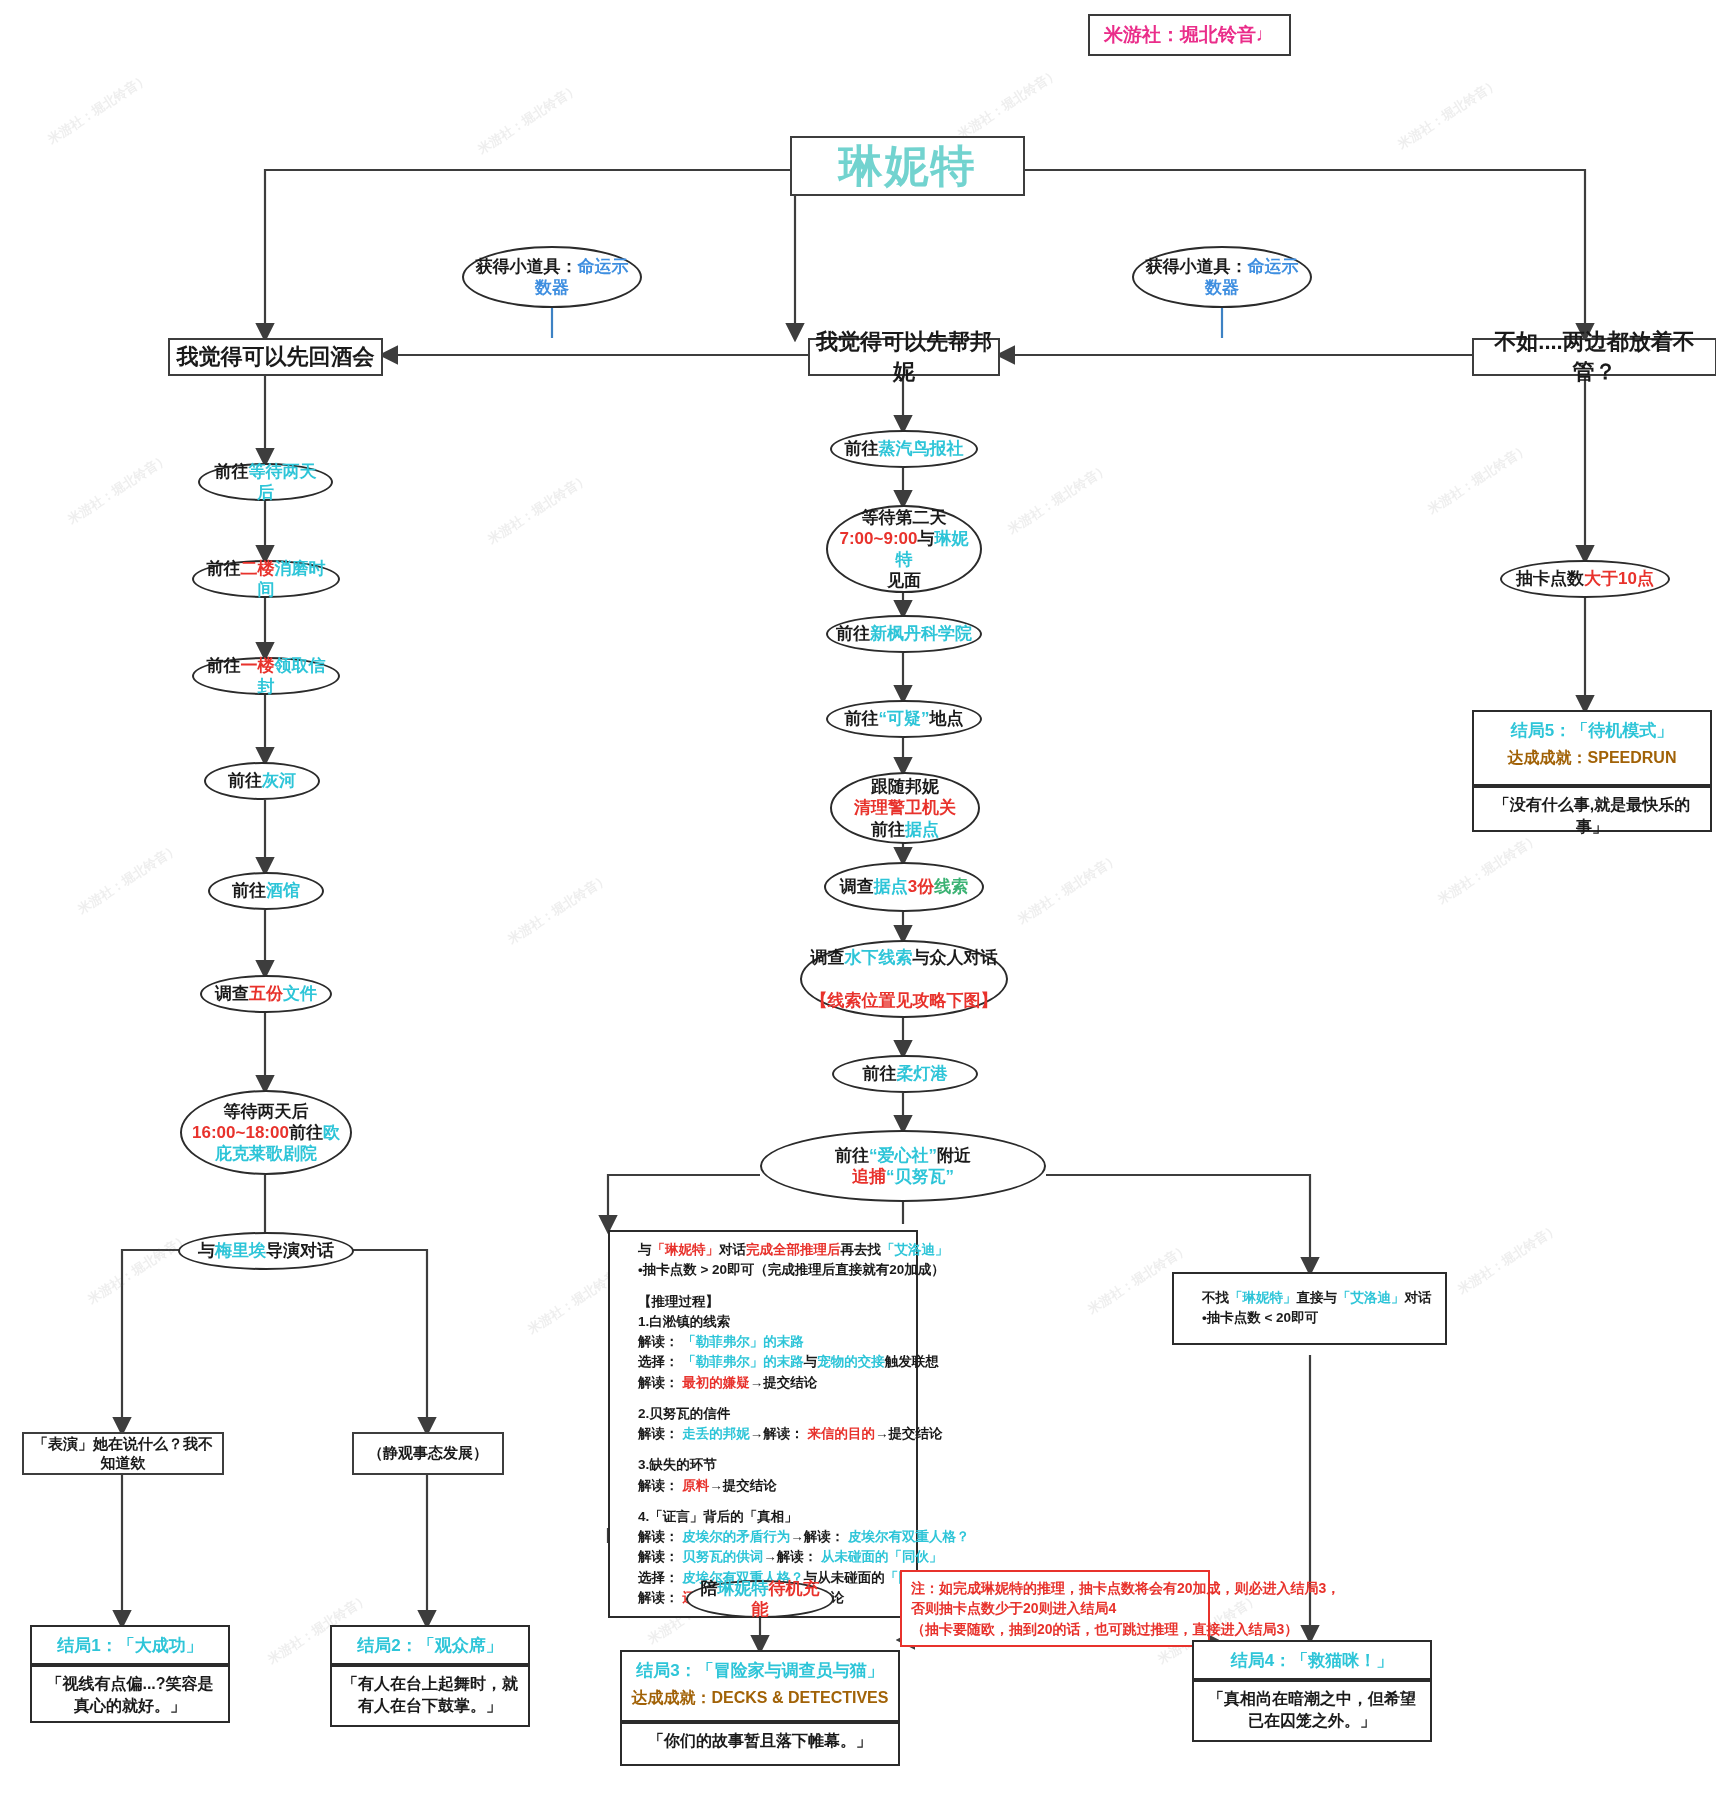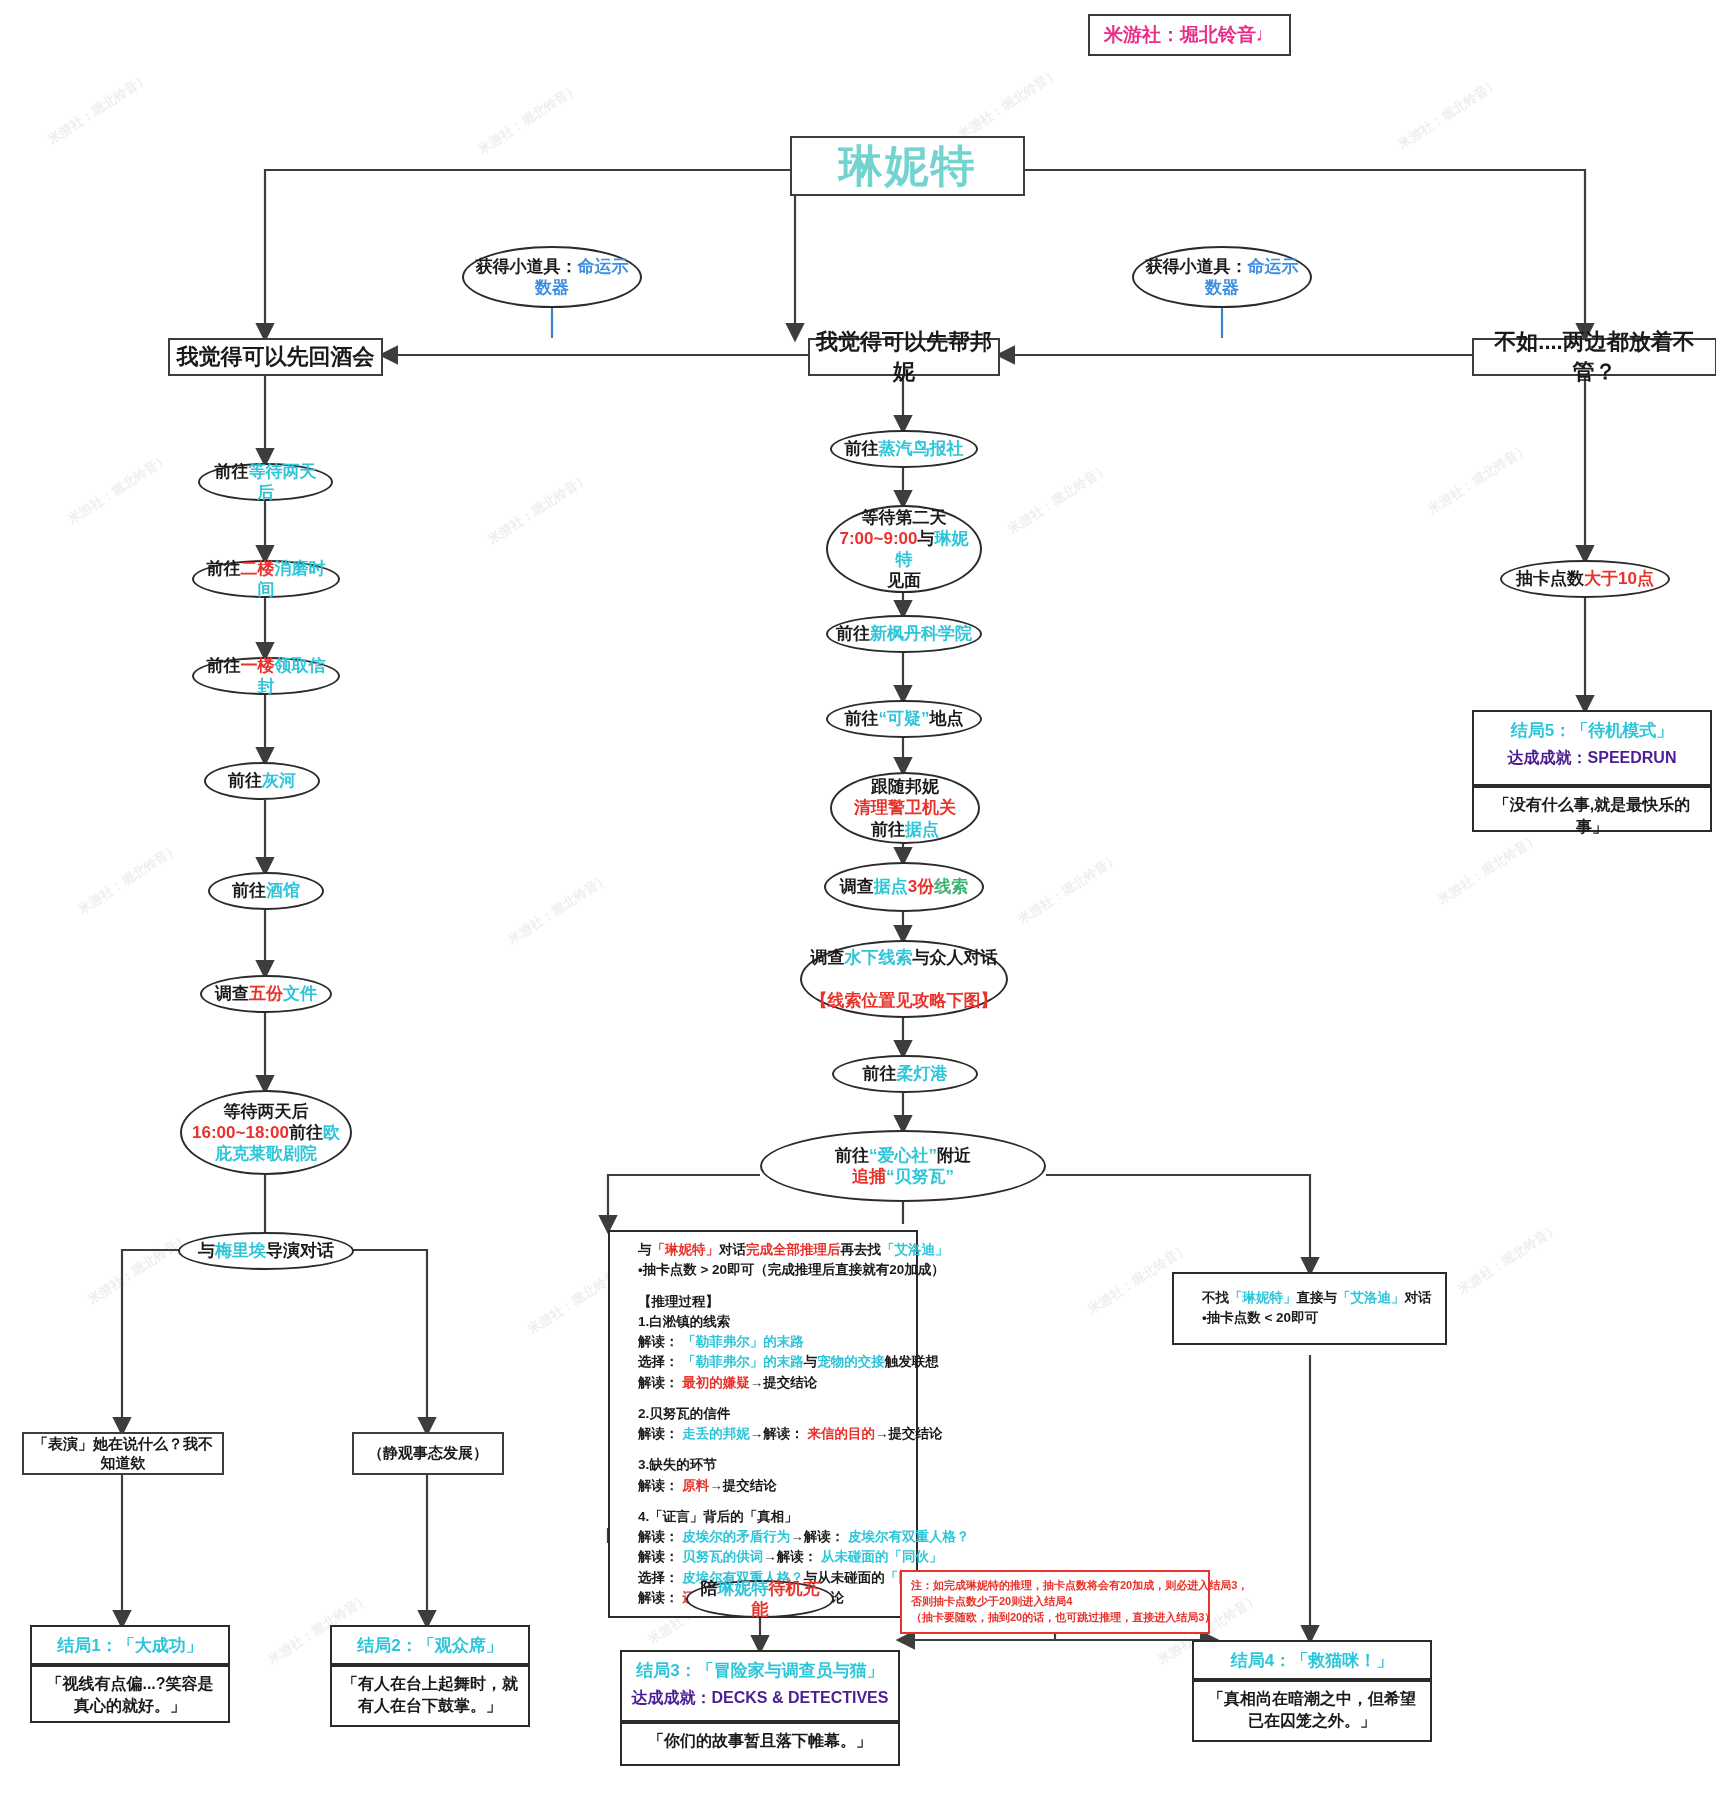--- a/index.html
+++ b/index.html
@@ -24,37 +24,37 @@
 
   .big-choice { font-size:22px; font-weight:bold; }
 
   .step { font-size:17px; font-weight:bold; line-height:1.25; padding:4px 8px; }
   .small { font-size:15px; }
 
   .c-cyan  { color:#2ec5d8; }
   .c-red   { color:#e8322c; }
   .c-blue  { color:#3f8fe0; }
   .c-green { color:#3bb273; }
-  .c-orange{ color:#4c1d95;margin-top:36px; }
+  .c-orange{ color:#a16207;margin-top:36px; }
   .c-black { color:#1a1a1a; }
 
   .ending { position:absolute; border:2px solid #2b2b2b; background:#fff; }
   .ending .head { font-size:17px; font-weight:bold; text-align:center; padding:7px 6px 4px; }
   .ending .ach  { font-size:16px; font-weight:bold; text-align:center; padding:2px 6px 7px; }
   .ending-quote { position:absolute; border:2px solid #2b2b2b; background:#fff;
                   display:flex; align-items:flex-start; justify-content:center;
                   text-align:center; font-size:16px; font-weight:bold; line-height:1.35; padding:6px 10px;}
 
   .textbox { position:absolute; border:2px solid #2b2b2b; background:#fff;
              padding:8px 28px; font-size:13.5px; font-weight:bold; line-height:1.5; }
   .textbox .ln { white-space:nowrap; }
   .textbox .gap { height:11px; }
 
   .notebox { position:absolute; border:2px solid #e8322c; background:#fff;
-             padding:6px 9px; font-size:11px; font-weight:bold; line-height:1.45;
+             padding:6px 9px; font-size:14px; font-weight:bold; line-height:1.45;
              color:#e8322c; }
   .notebox .ln { white-space:nowrap; }
 
   .wm { position:absolute; color:rgba(120,120,120,0.13); font-size:13px; font-weight:bold;
         transform:rotate(-33deg); white-space:nowrap; pointer-events:none; }
 </style>
 </head>
 <body>
 
 <div id="canvas">

